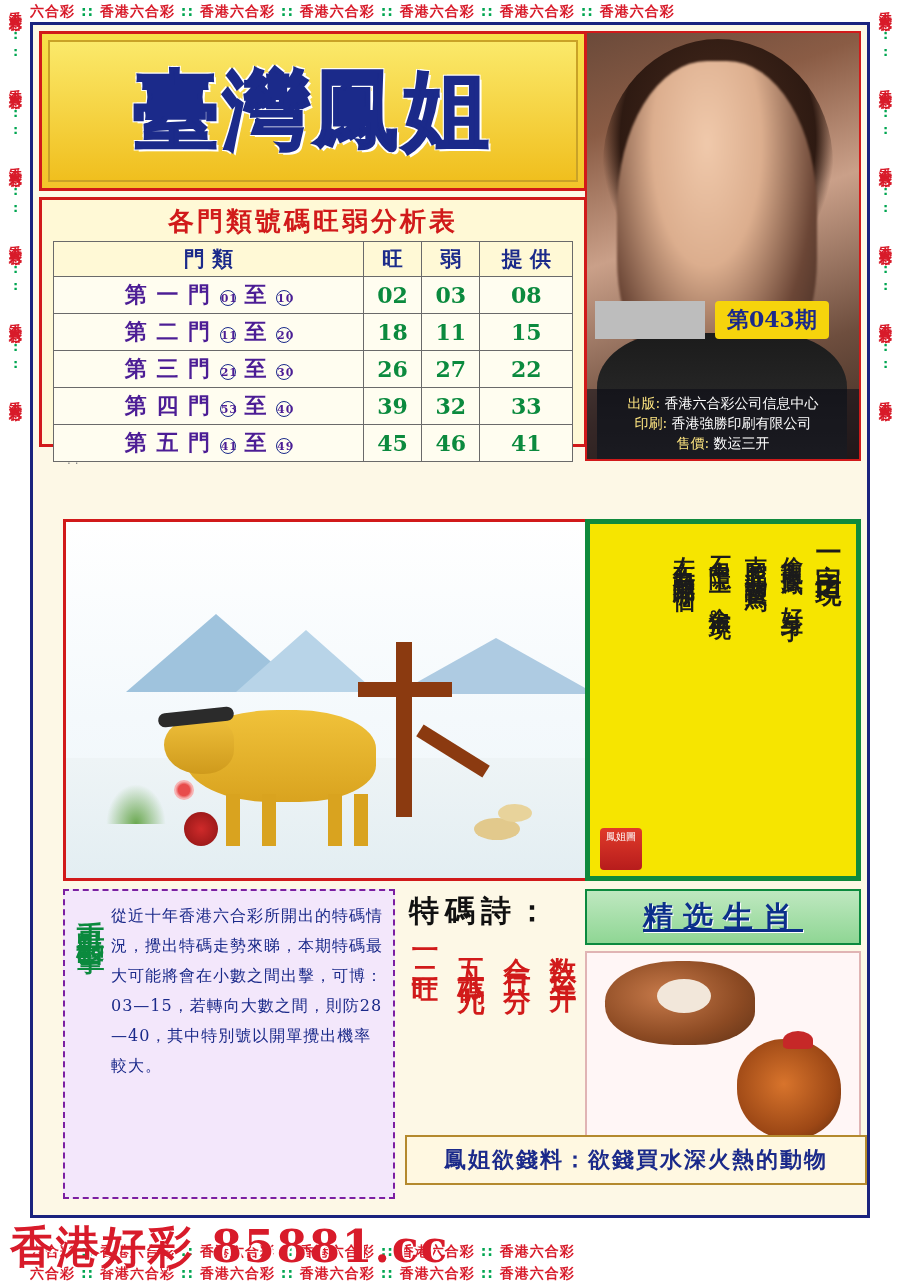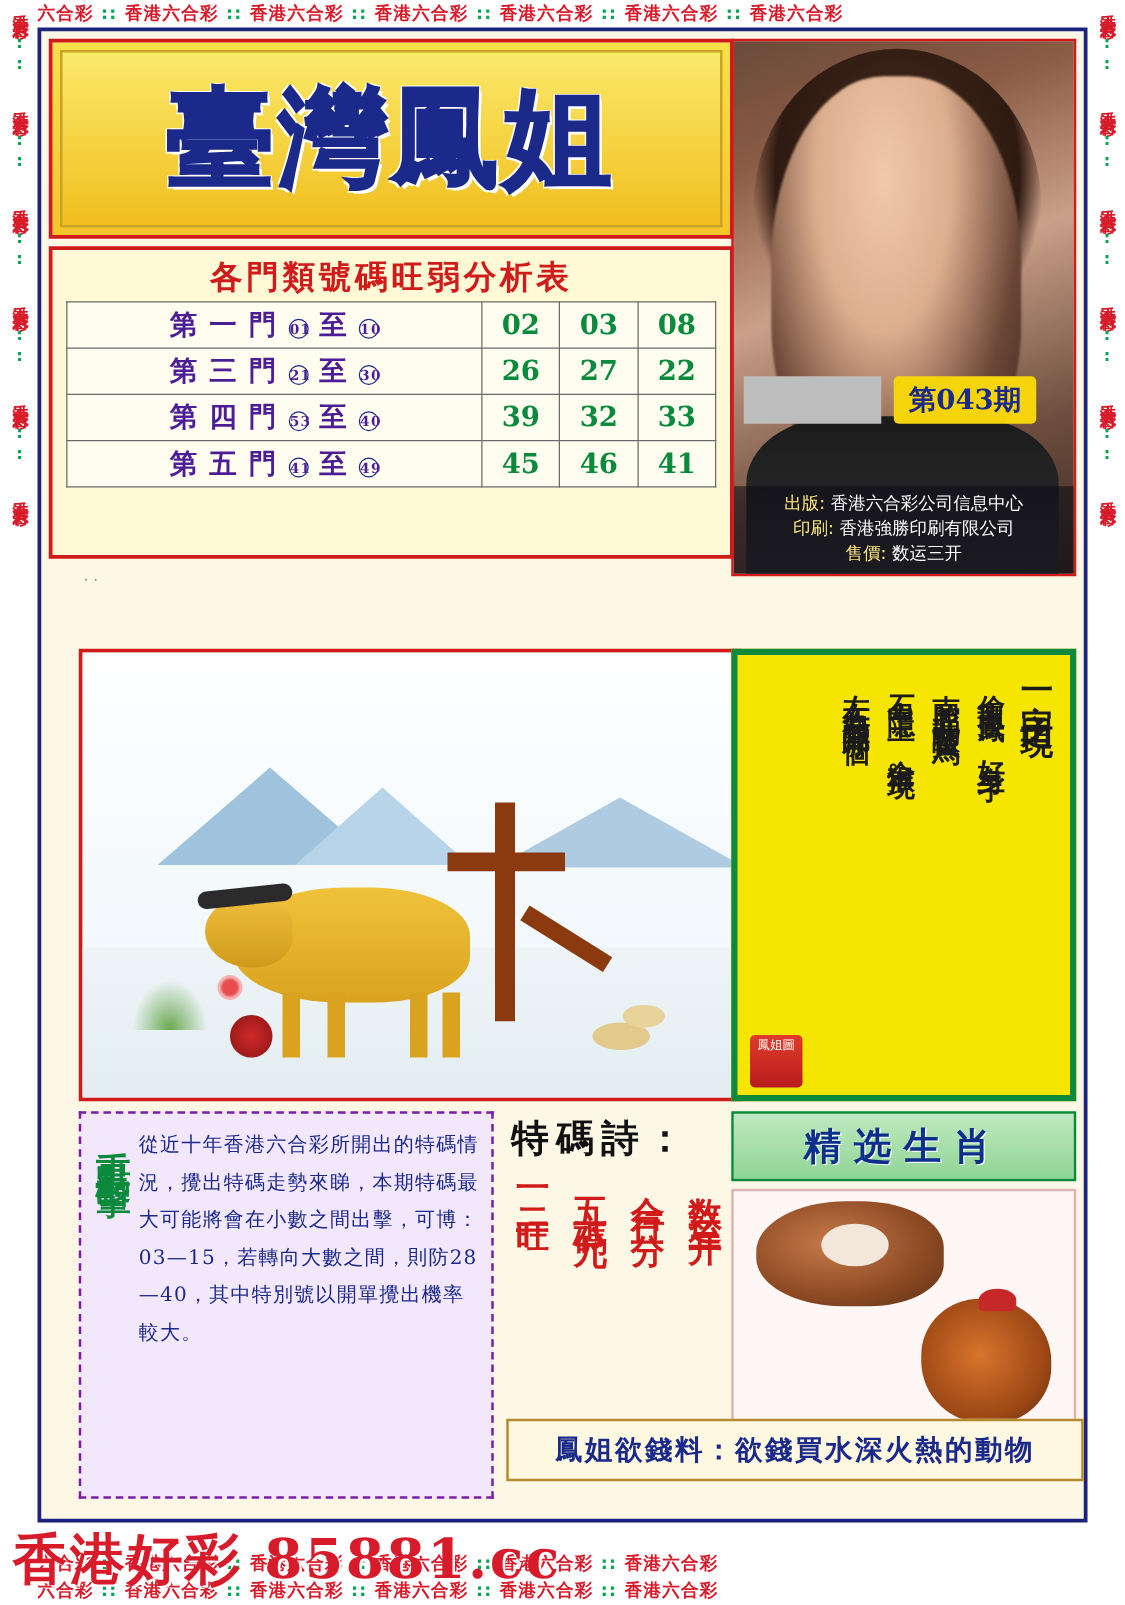--- a/index.html
+++ b/index.html
@@ -200,21 +200,21 @@
   .tema-grid .col { writing-mode:vertical-rl; text-orientation:upright;
      font-family:"DejaVu Serif","Liberation Serif",serif;
      font-size:27px; font-weight:bold; color:#d11a1a; line-height:44px; letter-spacing:10px;}
 
   
   .zodiac-title { position:absolute; right:6px; top:864px; width:276px; height:56px;
      background:linear-gradient(#bfe8c0,#8fd694); border:2px solid #0b8a3e;
      display:flex; align-items:center; justify-content:center; }
   .zodiac-title span { font-family:"DejaVu Serif","Liberation Serif",serif;
      font-size:30px; font-weight:bold; color:#0b2f8a; letter-spacing:10px;
-     text-shadow:1px 1px 0 #fff;}
+     text-shadow:1px 1px 0 #fff;text-decoration:underline;}
   .zodiac-box { position:absolute; right:6px; top:926px; width:276px; height:196px;
      border:2px solid #e0b4b4; background:#fff6f6; overflow:hidden;}
   .ox-img { position:absolute; left:18px; top:8px; width:150px; height:84px;
      background:radial-gradient(ellipse at 40% 40%, #c77a4a 0%, #8c4a23 60%, #5e3116 100%);
      border-radius:48% 44% 40% 46%; }
   .ox-spot { position:absolute; left:70px; top:26px; width:54px; height:34px;
      background:#f2e7da; border-radius:50%; }
   .rooster { position:absolute; left:150px; top:86px; width:104px; height:100px;
      background:radial-gradient(ellipse at 45% 45%, #d8742c 0%, #9c4715 65%, #5c2a0d 100%);
      border-radius:45% 50% 45% 50%; }
@@ -337,30 +337,47 @@
     <div class="header">
       <div class="header-inner">
         <div class="title-big">臺灣鳳姐</div>
       </div>
     </div>
 
     <div class="analysis">
       <div class="analysis-title">各門類號碼旺弱分析表</div>
       <table class="an">
         <tbody>
+            <tr>
+          <th>門 類</th>
+          <th>旺</th>
+          <th>弱</th>
+          <th>提 供</th>
+        </tr>
         <tr>
           <td class="cat">
             <span>第 一 門</span>
             <span class="circ">01</span>
             <span>至</span>
             <span class="circ">10</span>
           </td>
           <td class="num-w">02</td>
           <td class="num-x">03</td>
           <td class="num-p">08</td>
+        </tr>
+        <tr>
+          <td class="cat">
+            <span>第 二 門</span>
+            <span class="circ">11</span>
+            <span>至</span>
+            <span class="circ">20</span>
+          </td>
+          <td class="num-w">18</td>
+          <td class="num-x">11</td>
+          <td class="num-p">15</td>
         </tr>
         <tr>
           <td class="cat">
             <span>第 三 門</span>
             <span class="circ">21</span>
             <span>至</span>
             <span class="circ">30</span>
           </td>
           <td class="num-w">26</td>
           <td class="num-x">27</td>

